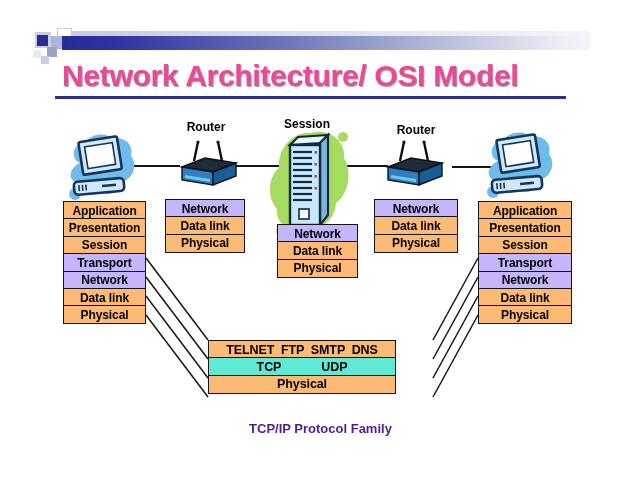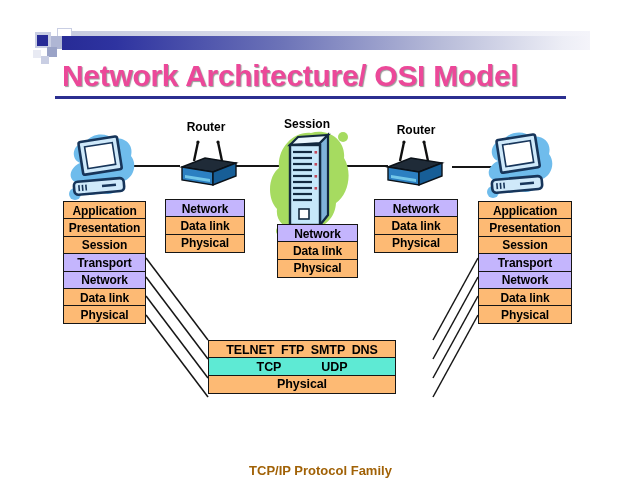--- a/index.html
+++ b/index.html
@@ -45,21 +45,21 @@
   #router-left-stack{left:165px;top:199px;width:80px;}
   #gateway-stack{left:277px;top:224px;width:81px;}
   #router-right-stack{left:374px;top:199px;width:84px;}
   #osi-right{left:478px;top:201px;width:94px;}
   #tcpip{left:208px;top:340px;width:188px;}
   #tcpip .cell{font-size:12.5px;}
   .pre{white-space:pre;}
   .tcp-udp{gap:40px;}
 
   .caption{position:absolute;left:208px;top:421px;width:225px;text-align:center;
-    font-weight:700;font-size:13px;color:#a16207;z-index:3;margin-top:42px;}
+    font-weight:700;font-size:13px;color:#4c1d95;z-index:3;}
 </style>
 </head>
 <body>
 
 <div class="page">
 
   <div>
     <div class="sq" style="left:57px;top:28px;width:13px;height:13px;background:#fff;border:1px solid #C9CEE3;"></div>
     <div class="sq" style="left:35px;top:32px;width:16px;height:16px;background:#C9CEE3;"></div>
     <div class="sq" style="left:37px;top:35px;width:11px;height:11px;background:#272B96;"></div>

